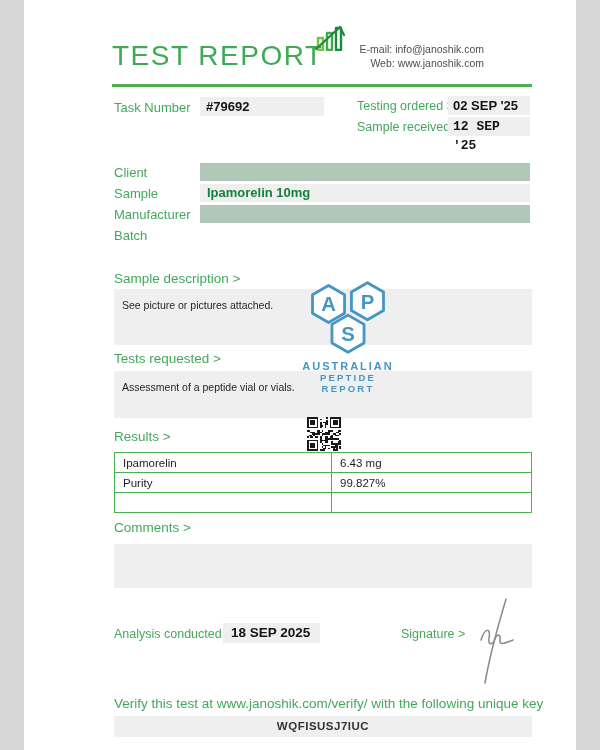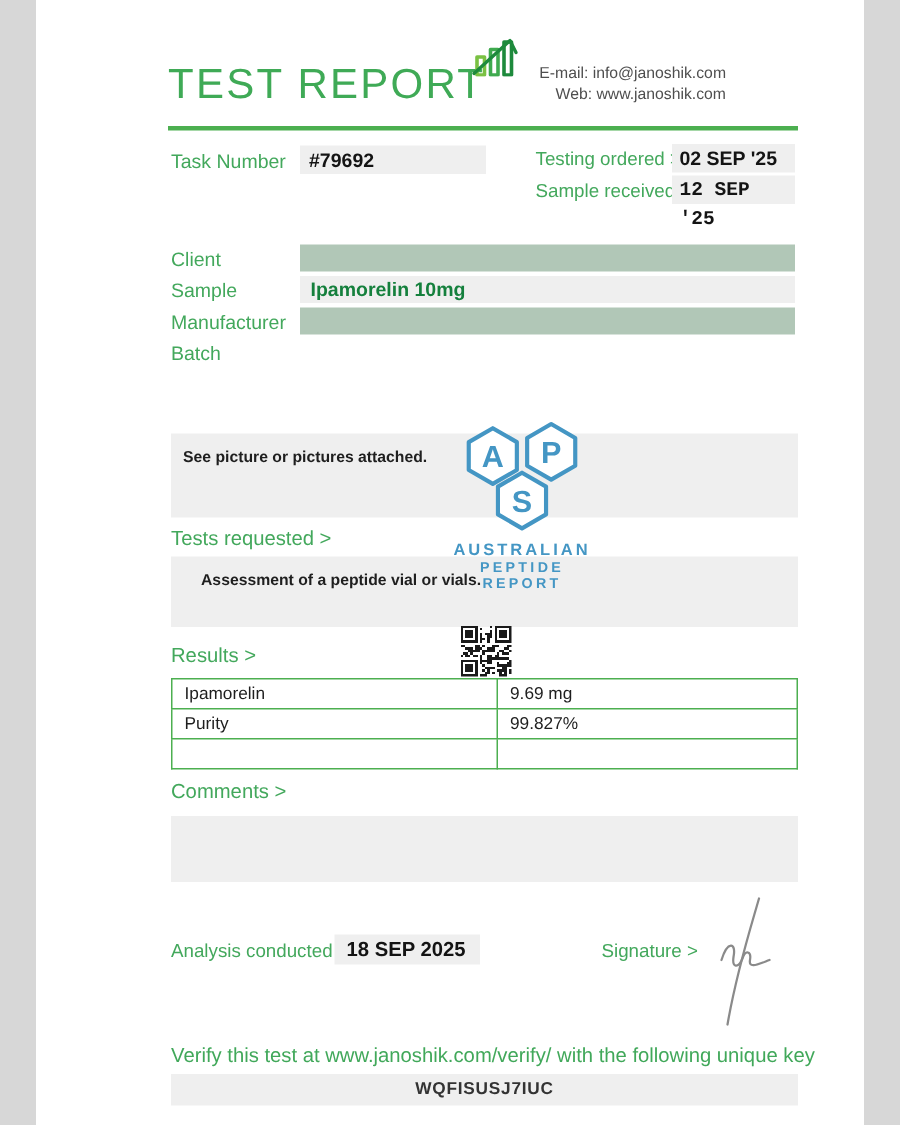--- a/index.html
+++ b/index.html
@@ -10,36 +10,36 @@
   .abs{position:absolute;}
   
   .title{left:88px;top:40px;font-size:28px;font-weight:500;letter-spacing:1.5px;color:#3faa56;}
   .logo-icon{left:286px;top:25px;}
   .logo-text{left:258px;top:51px;width:100px;text-align:center;font-size:17px;font-weight:700;letter-spacing:.8px;color:#3b4045;}
   .logo-text .g{color:#3faa4e;}
   .contact{right:92px;top:42px;text-align:right;font-size:10.5px;line-height:14px;color:#4e4e4e;}
   .hr{left:88px;top:84px;width:420px;height:3px;background:#4caf50;}
   
   .lbl{color:#43a85c;font-size:13px;}
-  .box{background:#efefef;font-weight:bold;}
+  .box{background:#efefef;}
   .task-label{left:90px;top:100px;}
   .task-box{left:176px;top:97px;width:124px;height:19px;line-height:19px;padding-left:6px;font-size:13px;font-weight:600;color:#141414;box-sizing:border-box;}
   .date-label-0{left:333px;top:99px;font-size:12.5px;}
   .date-label-1{left:333px;top:120px;font-size:12.5px;}
   .date-box{width:82px;height:19px;line-height:19px;padding-left:5px;font-size:13px;font-weight:700;color:#141414;box-sizing:border-box;}
   .date-box-0{left:424px;top:96px;}
   .date-box-1{left:424px;top:117px;font-family:Liberation Mono, monospace;}
   .field-label{left:90px;font-size:13px;}
   .field-box{left:176px;width:330px;height:18px;line-height:18px;padding-left:7px;font-size:13px;font-weight:700;color:#15803d;box-sizing:border-box;}
   .redacted{background:#b1c7b7;}
   
   .heading{font-size:13.5px;color:#43a85c;}
   .body-text{font-size:10.5px;color:#1f1f1f;}
   .desc-box{left:90px;top:289px;width:418px;height:56px;padding:6px 8px;box-sizing:border-box;}
-  .tests-box{left:90px;top:371px;width:418px;height:47px;padding:6px 20px;box-sizing:border-box;}
+  .tests-box{left:90px;top:371px;width:418px;height:47px;padding:6px 8px;box-sizing:border-box;}
   .comments-box{left:90px;top:544px;width:418px;height:44px;}
   
   .results-table{left:90px;top:452px;width:418px;border-collapse:collapse;z-index:3;}
   .results-table td{border:1.6px solid #4caf50;height:19px;font-size:11.5px;color:#1e1e1e;padding:0 0 0 8px;background:#fff;}
   .results-table td.c1{width:208px;}
   
   .watermark{left:272px;top:279px;width:104px;text-align:center;z-index:2;color:#4496c4;}
   .watermark .l1{font-size:11px;font-weight:700;letter-spacing:2px;margin-top:1px;}
   .watermark .l2{font-size:9.5px;font-weight:700;letter-spacing:2.2px;}
   
@@ -89,20 +89,21 @@
   <div class="abs field-box redacted" style="top:163px"></div>
 
   <div class="abs lbl field-label" style="top:186px">Sample</div>
   <div class="abs box field-box" style="top:184px">Ipamorelin 10mg</div>
 
   <div class="abs lbl field-label" style="top:207px">Manufacturer</div>
   <div class="abs field-box redacted" style="top:205px"></div>
 
   <div class="abs lbl field-label" style="top:228px">Batch</div>
 
+  <div class="abs heading" style="left:90px;top:271px">Sample description &gt;</div>
   <div class="abs box desc-box">
     <span class="body-text">See picture or pictures attached.</span>
   </div>
 
   <div class="abs heading" style="left:90px;top:351px">Tests requested &gt;</div>
   <div class="abs box tests-box">
     <span class="body-text">Assessment of a peptide vial or vials.</span>
   </div>
 
   <div class="abs watermark">
@@ -253,21 +254,21 @@
         <rect x="16" y="2" width="3" height="3"></rect>
         <path d="M0,14h7v7h-7z M1,15v5h5v-5z" fill-rule="evenodd"></path>
         <rect x="2" y="16" width="3" height="3"></rect>
       </g>
     </svg>
 
   <table class="abs results-table">
     <tbody>
       <tr>
         <td class="c1">Ipamorelin</td>
-        <td>9.69 mg</td>
+        <td>6.43 mg</td>
       </tr>
       <tr>
         <td class="c1">Purity</td>
         <td>99.827%</td>
       </tr>
       <tr>
         <td class="c1"></td>
         <td></td>
       </tr>
     </tbody>

